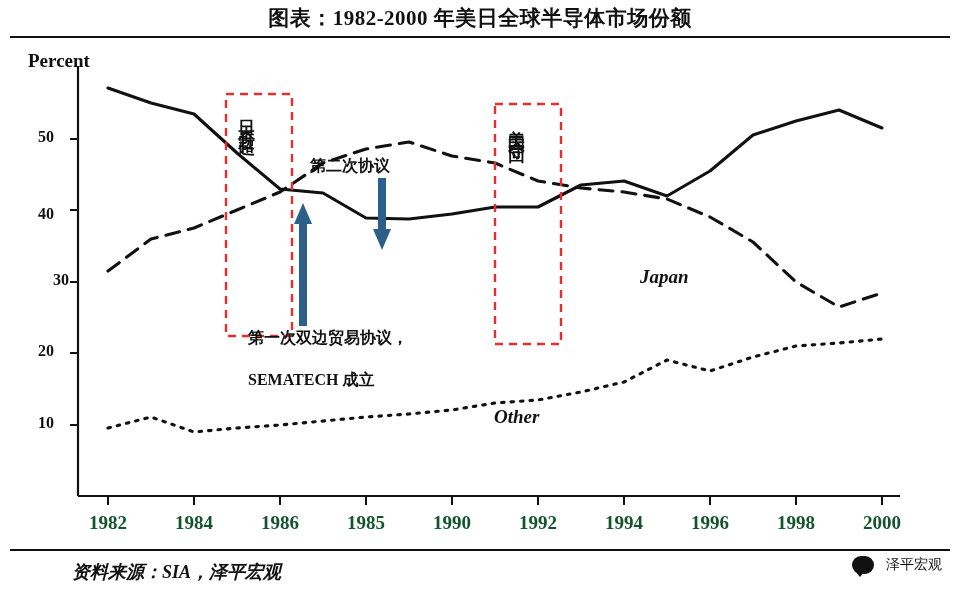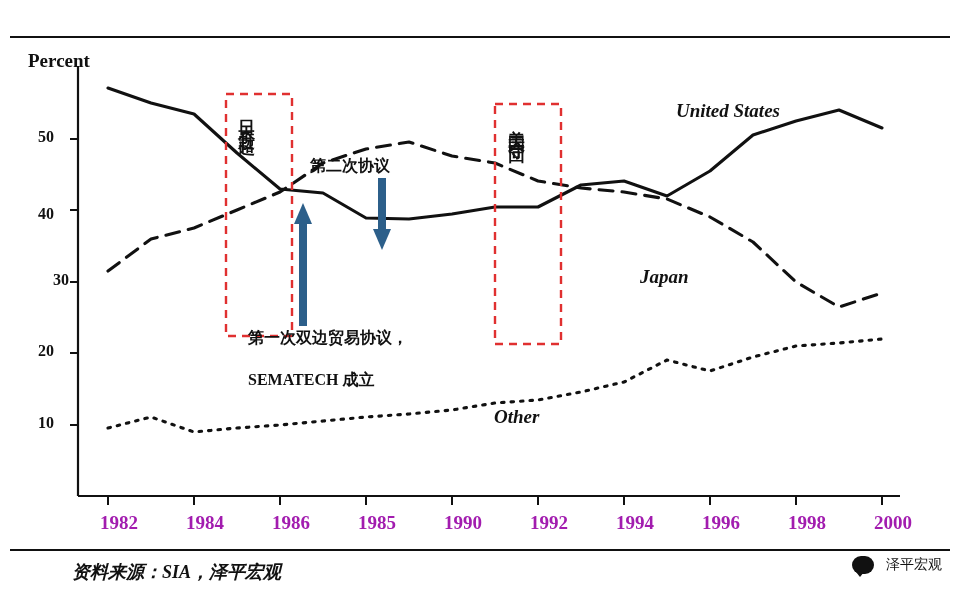--- a/index.html
+++ b/index.html
@@ -161,30 +161,33 @@
     font-weight: 700;
     color: #111;
     text-align: center;
     width: 40px;
   }
   .xtick {
     position: absolute;
     font-family: "Liberation Serif", serif;
     font-size: 19px;
     font-weight: 700;
-    color: #a21caf;
-    text-align: right;
+    color: #14532d;
+    text-align: center;
     width: 60px;
   }
 </style>
 </head>
 <body>
 
 <div id="page">
 
+  <div class="title-bar">
+    <div class="title-text">图表：1982-2000 年美日全球半导体市场份额</div>
+  </div>
   <div class="rule rule-top"></div>
 
   <div id="chart-wrap">
 
     <div class="percent-label">Percent</div>
 
     <svg class="chart" width="960" height="508" viewBox="0 0 960 508">
 
       <line x1="78" y1="28" x2="78" y2="458" stroke="#111" stroke-width="2.2"></line>
       <line x1="78" y1="458" x2="900" y2="458" stroke="#111" stroke-width="2.2"></line>
@@ -239,21 +242,20 @@
     <div class="xtick" style="left:164px; top:474px;">1984</div>
     <div class="xtick" style="left:250px; top:474px;">1986</div>
     <div class="xtick" style="left:336px; top:474px;">1985</div>
     <div class="xtick" style="left:422px; top:474px;">1990</div>
     <div class="xtick" style="left:508px; top:474px;">1992</div>
     <div class="xtick" style="left:594px; top:474px;">1994</div>
     <div class="xtick" style="left:680px; top:474px;">1996</div>
     <div class="xtick" style="left:766px; top:474px;">1998</div>
     <div class="xtick" style="left:852px; top:474px;">2000</div>
 
-    <div class="series-label" id="label-us">United States</div>
     <div class="series-label" id="label-jp">Japan</div>
     <div class="series-label" id="label-other">Other</div>
 
     <div class="ann-vert" id="ann-jp-catchup">日本赶超</div>
     <div class="ann-vert" id="ann-us-recover">美国夺回</div>
     <div class="ann-text" id="ann-second">第二次协议</div>
     <div class="ann-text" id="ann-first-2">SEMATECH 成立</div>
     <div class="ann-text" id="ann-first-1">第一次双边贸易协议，</div>
   </div>
 

